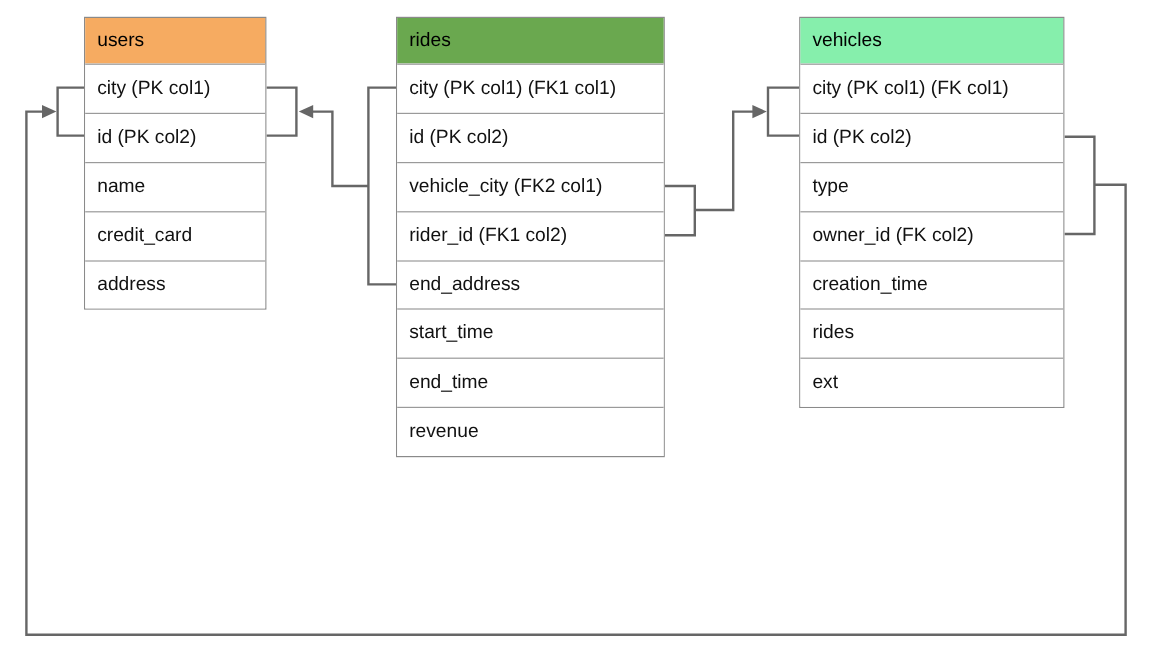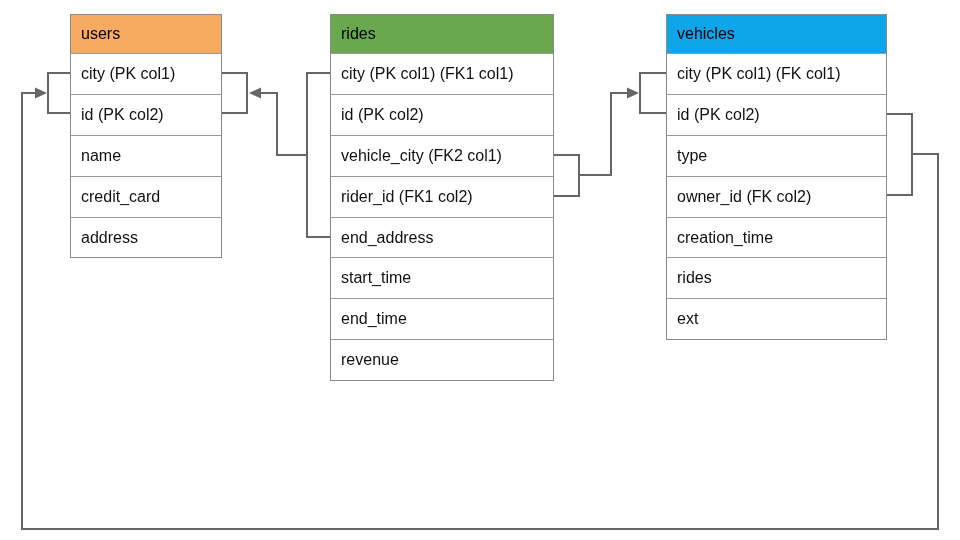--- a/index.html
+++ b/index.html
@@ -90,21 +90,21 @@
         <div class="row">vehicle_city (FK2 col1)</div>
         <div class="row">rider_id (FK1 col2)</div>
         <div class="row">end_address</div>
         <div class="row">start_time</div>
         <div class="row">end_time</div>
         <div class="row">revenue</div>
       </div>
   </div>
 
   <div class="db-table" id="table-2" style="left:666px; top:14px; width:221px;">
-    <div class="thead" style="background: #0ea5e9;">vehicles</div>
+    <div class="thead" style="background: #86efac;">vehicles</div>
     <div class="rows">
         <div class="row">city (PK col1) (FK col1)</div>
         <div class="row">id (PK col2)</div>
         <div class="row">type</div>
         <div class="row">owner_id (FK col2)</div>
         <div class="row">creation_time</div>
         <div class="row">rides</div>
         <div class="row">ext</div>
       </div>
   </div>

